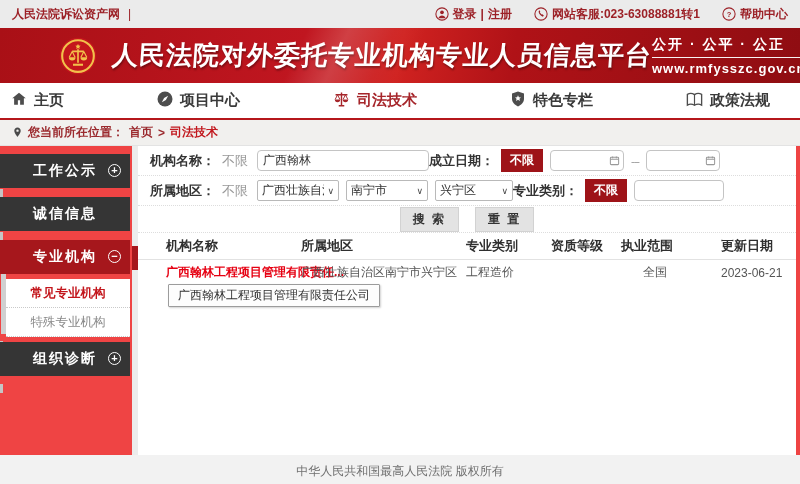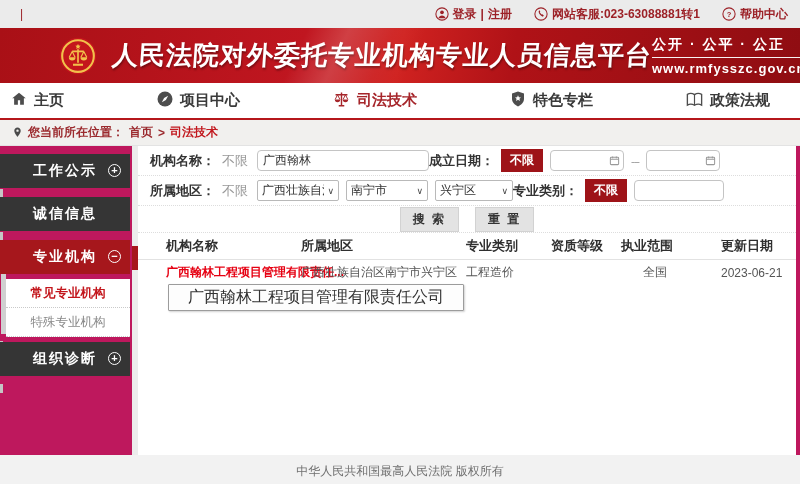--- a/index.html
+++ b/index.html
@@ -34,21 +34,21 @@
     display:flex; align-items:center; justify-content:space-between; padding:0 30px 0 10px; }
   .nav-item { display:flex; align-items:center; gap:6px; font-size:15px; font-weight:bold;
     color:#3a3a3a; cursor:pointer; }
   .nav-item.active { color:#a6262b; }
   
   .crumbs { height:26px; background:#f1f0ee; border-bottom:1px solid #e3e3e3;
     display:flex; align-items:center; gap:5px; padding:0 12px; font-size:12px;
     color:#9b2a2e; font-weight:bold; }
   .crumbs .cur { color:#c2191f; }
   
-  .content { position:relative; height:309px; background:#be185d; }
+  .content { position:relative; height:309px; background:#ef4444; }
   .gutter { position:absolute; left:132px; top:0; bottom:0; width:6px; background:#ececec; }
   .gutter-active { position:absolute; left:132px; top:100px; width:6px; height:24px; background:#a6171c; }
   .tick { position:absolute; left:0; width:3px; height:9px; background:#c5c5c5; }
   .submenu-bar { position:absolute; left:1px; top:128px; width:5px; height:60px; background:#d0d0d0; }
   
   .sidebar { position:absolute; left:0; top:8px; width:130px; }
   .side-item { height:34px; margin-bottom:9px; background:#353535; color:#fff;
     display:flex; align-items:center; justify-content:center; position:relative;
     font-size:14px; font-weight:bold; letter-spacing:2px; cursor:pointer; }
   .side-item.active { background:#a6171c; }
@@ -88,30 +88,31 @@
   .c-name { width:163px; padding-left:28px; }
   .c-region { width:165px; }
   .c-cat { width:85px; }
   .c-grade { width:70px; }
   .c-scope { width:100px; }
   .c-date { flex:1; }
   .trow .c-scope { padding-left:22px; }
   .org-link { color:#e60012; font-weight:bold; cursor:pointer; white-space:nowrap;
     overflow:hidden; max-width:150px; }
   .tooltip { display:inline-block; margin:-1px 0 0 30px; border:1px solid #9c9c9c;
-    background:#fdfdfd; box-shadow:1px 1px 2px rgba(0,0,0,.18); font-size:16px;
-    color:#333; padding:2px 19px; border-radius:1px; }
+    background:#fdfdfd; box-shadow:1px 1px 2px rgba(0,0,0,.18); font-size:12px;
+    color:#333; padding:2px 9px; border-radius:1px; }
   
   .footer { height:29px; background:#f2f2f2; text-align:center; font-size:12px;
     color:#6f6f6f; padding-top:8px; }
 </style>
 </head>
 <body>
 
 <div class="topbar">
+  <span class="site">人民法院诉讼资产网</span>
   <span class="tb-div">|</span>
   <div class="topbar-right">
     <div class="tb-group">
       <span class="tb-ico">
         <svg width="14" height="14" viewBox="0 0 24 24">
             <circle cx="12" cy="12" r="10.5" fill="none" stroke="#9c2127" stroke-width="1.8"></circle>
             <circle cx="12" cy="9.2" r="3.2" fill="#9c2127"></circle>
             <path d="M5.8 19.3c1.1-3.4 3.4-4.9 6.2-4.9s5.1 1.5 6.2 4.9" fill="#9c2127"></path>
           </svg>
       </span>

